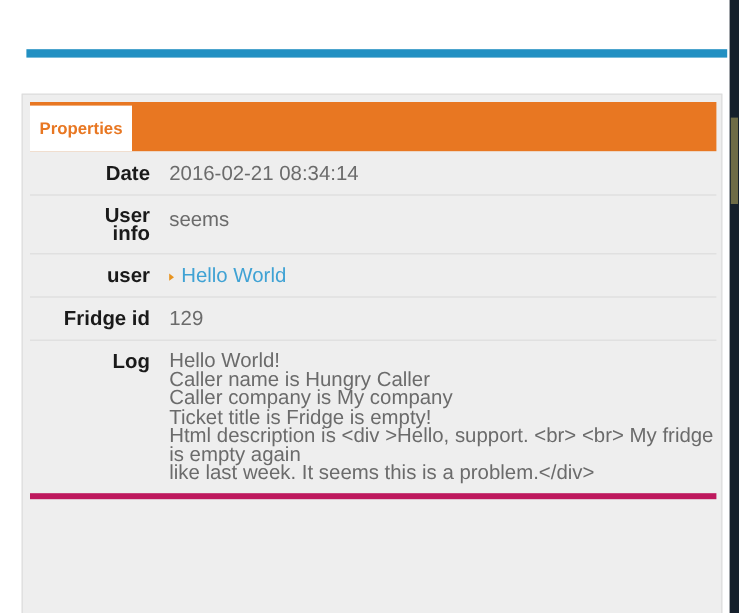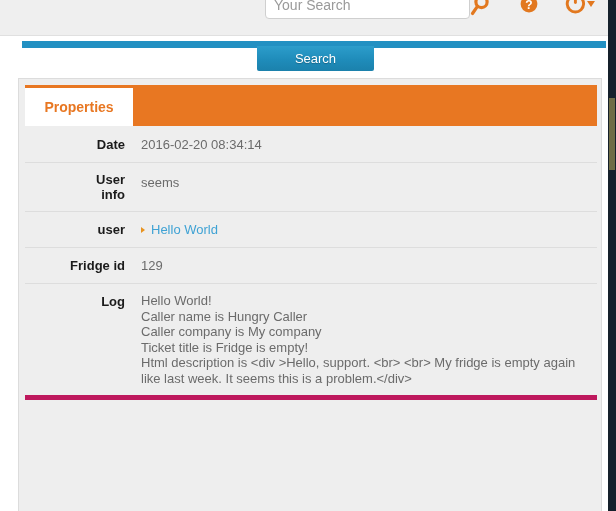--- a/index.html
+++ b/index.html
@@ -124,21 +124,21 @@
     top: 6px;
     width: 572px;
     height: 41px;
     background: #e87722;
     box-sizing: border-box;
   }
   .tab-active {
     position: absolute;
     left: 0;
     top: 3px;
-    width: 108px;
+    width: 85px;
     height: 38px;
     background: #ffffff;
     color: #e87722;
     font-size: 14px;
     font-weight: bold;
     line-height: 38px;
     text-align: center;
     cursor: pointer;
     box-sizing: border-box;
   }
@@ -149,21 +149,21 @@
     left: 6px;
     top: 48px;
     width: 572px;
     border-collapse: collapse;
     background: #eeeeee;
     table-layout: fixed;
   }
   .prop-table td {
     padding: 9px 0 9px 0;
     vertical-align: top;
-    font-size: 13px;
+    font-size: 17px;
     border-bottom: 1px solid #dddddd;
   }
   .prop-table tr:last-child td { border-bottom: 5px solid #be185d; }
   .cell-label {
     width: 100px;
     text-align: right;
     font-weight: bold;
     color: #1a1a1a;
     padding-right: 0 !important;
     line-height: 17px;
@@ -210,67 +210,38 @@
     height: 72px;
     background: #7e7a4b;
     opacity: .85;
   }
 </style>
 </head>
 <body>
 
 <div class="screen">
 
-  <div class="top-header">
-
-    <div class="search-wrap">
-      <input class="search-input" type="text" placeholder="Your Search" style="">
-    </div>
-
-    <div class="hdr-icon icon-search">
-      <svg width="26" height="26" viewBox="0 0 26 26">
-        <circle cx="11.5" cy="10" r="5.6" fill="none" stroke="#e2781f" stroke-width="3.2"></circle>
-        <line x1="7.6" y1="14.2" x2="2.5" y2="21.5" stroke="#e2781f" stroke-width="3.2" stroke-linecap="round"></line>
-      </svg>
-    </div>
-
-    <div class="hdr-icon icon-help">
-      <svg width="26" height="26" viewBox="0 0 26 26">
-        <circle cx="13" cy="12" r="8.4" fill="#e2781f"></circle>
-        <text x="13" y="16.6" text-anchor="middle" font-family="Liberation Sans, sans-serif" font-size="12" font-weight="bold" fill="#ffffff">?</text>
-      </svg>
-    </div>
-
-    <div class="hdr-icon icon-power">
-      <svg width="36" height="26" viewBox="0 0 36 26">
-        <path d="M5.2 6.4 A8.2 8.2 0 1 0 17.6 6.4" fill="none" stroke="#e2781f" stroke-width="2.9" stroke-linecap="round"></path>
-        <line x1="11.4" y1="1.6" x2="11.4" y2="10.6" stroke="#e2781f" stroke-width="2.9" stroke-linecap="round"></line>
-        <polygon points="23,9 31,9 27,15" fill="#e2781f"></polygon>
-      </svg>
-    </div>
-  </div>
 
   <div class="content-band">
 
     <div class="blue-rule"></div>
 
-    <div class="search-tab">Search</div>
 
     <div class="panel">
 
       <div class="tabbar">
         <div class="tab-active">Properties</div>
       </div>
 
       <table class="prop-table">
         <tbody>
 
           <tr>
             <td class="cell-label">Date</td>
-            <td class="cell-value">2016-02-20 08:34:14</td>
+            <td class="cell-value">2016-02-21 08:34:14</td>
           </tr>
 
 
           <tr>
             <td class="cell-label" style="line-height:15px;">User<br>info</td>
             <td class="cell-value tall">seems</td>
           </tr>
 
 
           <tr>

